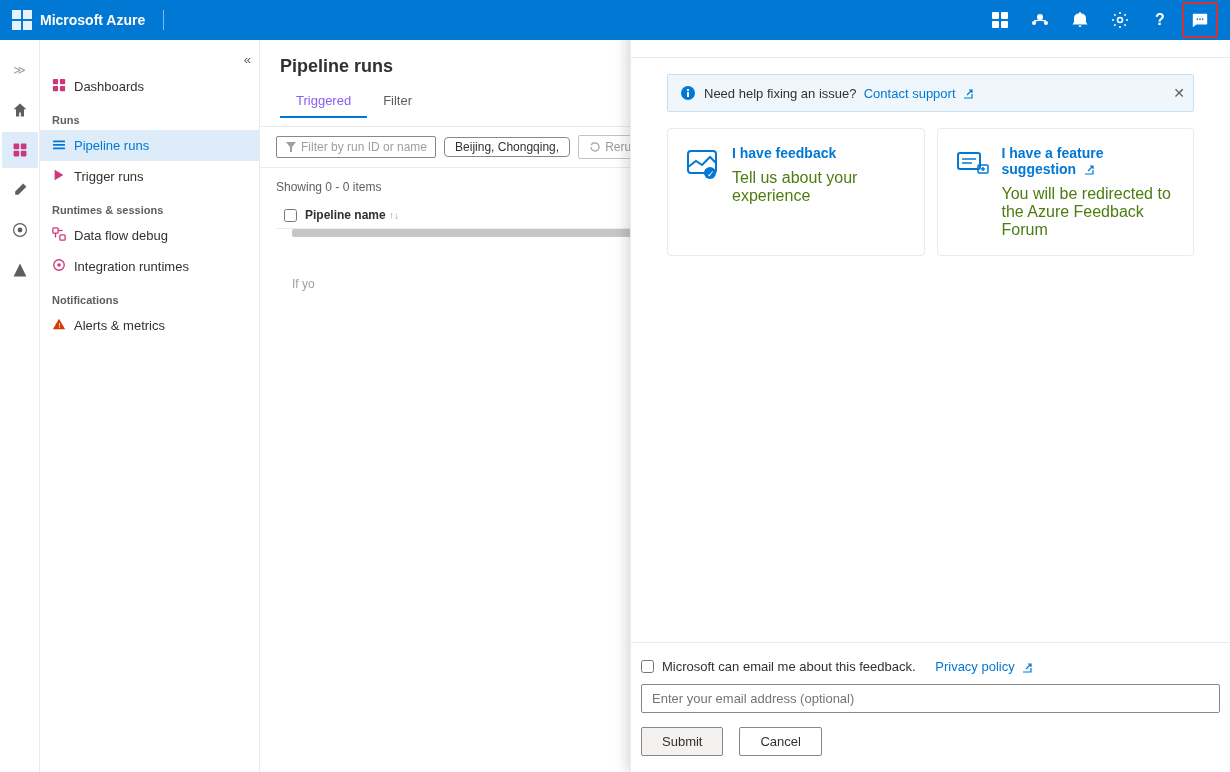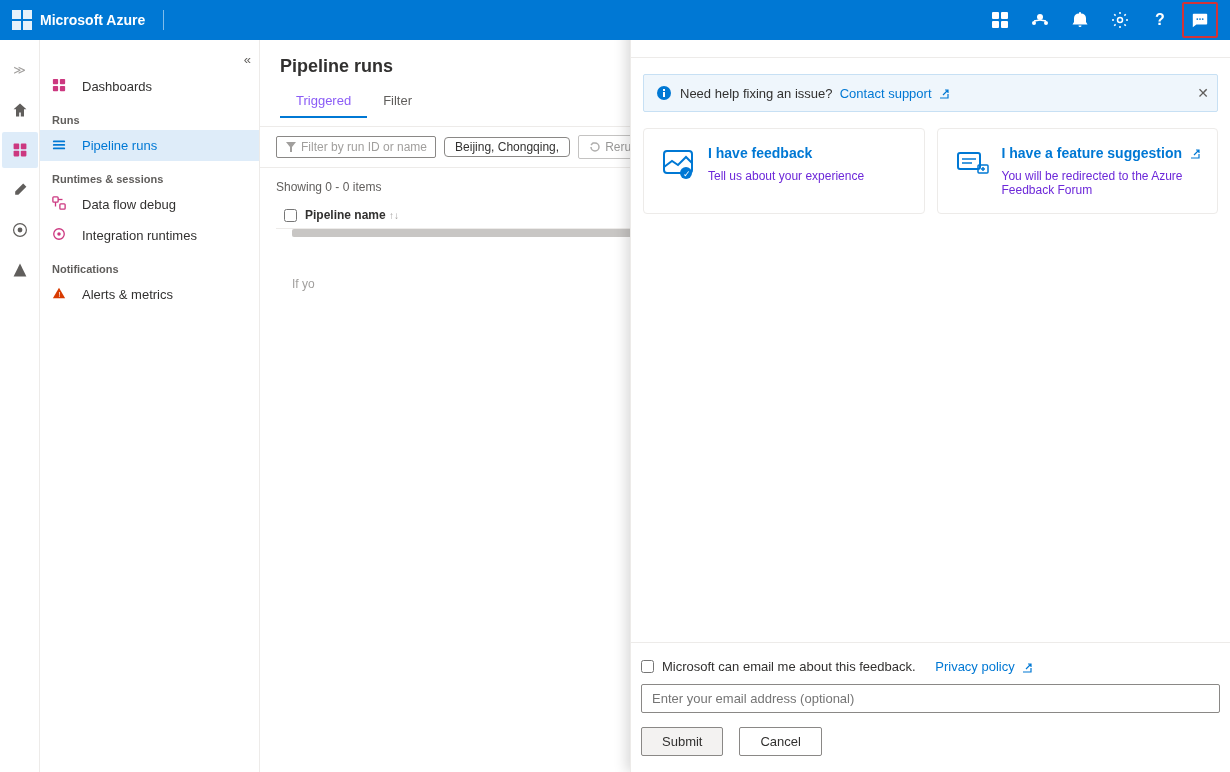--- a/index.html
+++ b/index.html
@@ -116,21 +116,21 @@
       padding: 8px 0;
     }
     .sidebar-collapse-btn {
       display: flex;
       justify-content: flex-end;
       padding: 4px 8px;
     }
     .sidebar-item {
       display: flex;
       align-items: center;
-      gap: 16px;
+      gap: 8px;
       padding: 7px 12px;
       cursor: pointer;
       color: #323130;
       font-size: 13px;
     }
     .sidebar-item.active { background: #deecf9; color: #0078d4; font-weight: 500; }
     .sidebar-item .item-icon {
       font-size: 14px;
       color: #cc3880;
       flex-shrink: 0;
@@ -285,21 +285,21 @@
       padding: 20px 24px 16px 24px;
       border-bottom: 1px solid #edebe9;
     }
     .feedback-title {
       font-size: 18px;
       font-weight: 600;
       color: #323130;
     }
     .feedback-body {
       flex: 1;
-      padding: 16px 12px;
+      padding: 16px 36px;
       overflow-y: auto;
     }
     .info-bar {
       display: flex;
       align-items: center;
       gap: 8px;
       background: #eff6fc;
       border: 1px solid #c7e0f4;
       border-radius: 2px;
       padding: 10px 12px;
@@ -341,22 +341,22 @@
       color: #0078d4;
       flex-shrink: 0;
     }
     .feedback-card .card-title {
       font-size: 14px;
       font-weight: 600;
       color: #0078d4;
       margin-bottom: 8px;
     }
     .feedback-card .card-desc {
-      font-size: 12px;
-      color: #6d28d9;
+      font-size: 16px;
+      color: #4d7c0f;
     }
 
     .feedback-footer {
       padding: 16px 10px;
       border-top: 1px solid #edebe9;
     }
     .email-row {
       display: flex;
       align-items: center;
       gap: 8px;
@@ -518,20 +518,28 @@
       <span class="item-icon">
         <svg width="14" height="14" viewBox="0 0 16 16" fill="#0078d4">
             <rect x="1" y="4" width="14" height="2" rx="1"></rect>
             <rect x="1" y="8" width="14" height="2" rx="1"></rect>
             <rect x="1" y="12" width="14" height="2" rx="1"></rect>
           </svg>
       </span>
       <span>Pipeline runs</span>
     </div>
 
+    <div class="sidebar-item">
+      <span class="item-icon">
+        <svg width="14" height="14" viewBox="0 0 16 16" fill="#cc3880">
+            <polygon points="3,2 13,8 3,14"></polygon>
+          </svg>
+      </span>
+      <span>Trigger runs</span>
+    </div>
 
     <div class="sidebar-section-label">Runtimes &amp; sessions</div>
 
     <div class="sidebar-item">
       <span class="item-icon">
         <svg width="14" height="14" viewBox="0 0 16 16" fill="#cc3880">
             <rect x="1" y="1" width="6" height="6" rx="1" fill="none" stroke="#cc3880" stroke-width="1.5"></rect>
             <rect x="9" y="9" width="6" height="6" rx="1" fill="none" stroke="#cc3880" stroke-width="1.5"></rect>
             <line x1="7" y1="4" x2="12" y2="4" stroke="#cc3880" stroke-width="1.5"></line>
             <line x1="4" y1="7" x2="4" y2="12" stroke="#cc3880" stroke-width="1.5"></line>

